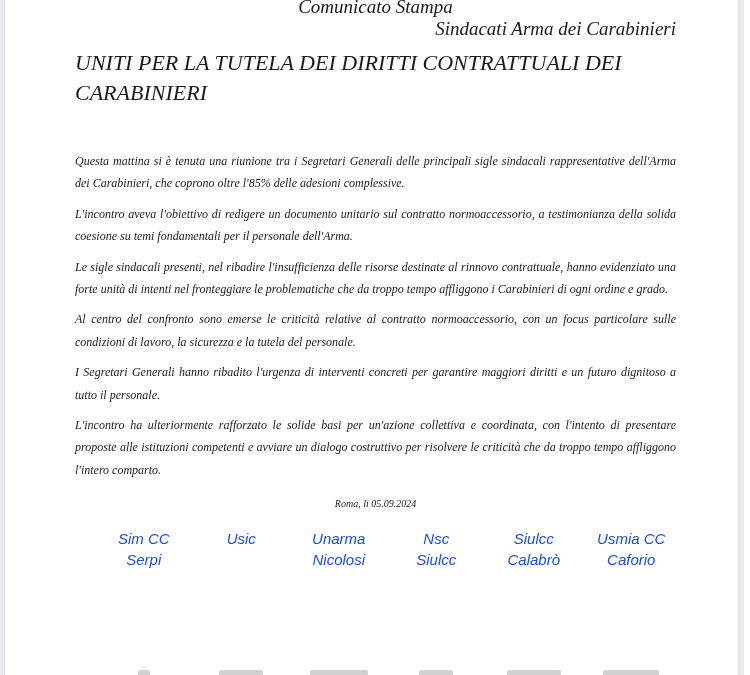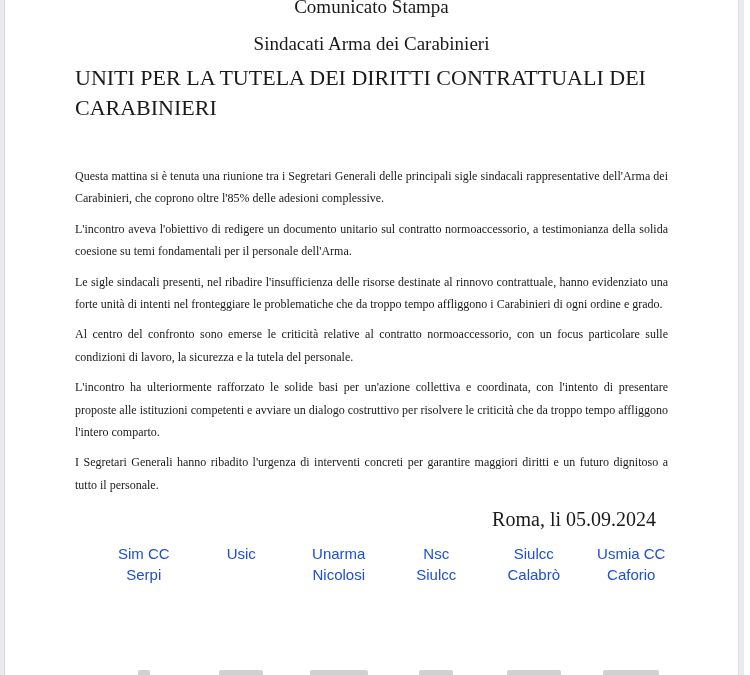--- a/index.html
+++ b/index.html
@@ -14,48 +14,48 @@
   }
   .page-edge {
     position: absolute; top: 0; bottom: 0;
     background: #ebebef;
   }
   .page-edge.left  { left: 0;  width: 5px; border-right: 1px solid #d9d9de; }
   .page-edge.right { right: 6px; width: 6px; border-left: 1px solid #e0e0e4; }
 
   .doc {
     position: absolute;
-    left: 75px; right: 82px; top: 0;
+    left: 75px; right: 74px; top: 0; font-style: italic;
   }
   .center-line {
     text-align: center;
     font-size: 19px;
     line-height: 22px;
     font-weight: 400;
   }
   .hdr1 { margin-top: -4px; }
-  .hdr2 { margin-top: 15px; }
+  .hdr2 { margin-top: 0; text-align: right; }
   .main-title {
     font-size: 22px;
     line-height: 30px;
     font-weight: 400;
     margin-top: 8px;
     text-align: left;
   }
   .body-copy { margin-top: 42px; }
   p.para {
     font-size: 12px;
     line-height: 22.4px;
     text-align: justify;
     margin: 0 0 8px 0;
   }
   .dateline {
-    font-size: 20px;
+    font-size: 10px;
     line-height: 22.4px;
-    text-align: right;
+    text-align: center;
     margin: 12px;
   }
   .signatures {
     display: flex;
     margin-top: 11px;
     margin-left: 20px;
     width: 585px;
     font-family: "Liberation Sans", sans-serif;
     font-size: 15px;
     line-height: 21px;
@@ -98,22 +98,22 @@
 
   <div class="center-line hdr2">Sindacati Arma dei Carabinieri</div>
 
   <div class="main-title">UNITI PER LA TUTELA DEI DIRITTI CONTRATTUALI DEI CARABINIERI</div>
 
   <div class="body-copy">
     <p class="para">Questa mattina si è tenuta una riunione tra i Segretari Generali delle principali sigle sindacali rappresentative dell'Arma dei Carabinieri, che coprono oltre l'85% delle adesioni complessive.</p>
     <p class="para">L'incontro aveva l'obiettivo di redigere un documento unitario sul contratto normoaccessorio, a testimonianza della solida coesione su temi fondamentali per il personale dell'Arma.</p>
     <p class="para">Le sigle sindacali presenti, nel ribadire l'insufficienza delle risorse destinate al rinnovo contrattuale, hanno evidenziato una forte unità di intenti nel fronteggiare le problematiche che da troppo tempo affliggono i Carabinieri di ogni ordine e grado.</p>
     <p class="para">Al centro del confronto sono emerse le criticità relative al contratto normoaccessorio, con un focus particolare sulle condizioni di lavoro, la sicurezza e la tutela del personale.</p>
+    <p class="para">I Segretari Generali hanno ribadito l'urgenza di interventi concreti per garantire maggiori diritti e un futuro dignitoso a tutto il personale.</p>
     <p class="para">L'incontro ha ulteriormente rafforzato le solide basi per un'azione collettiva e coordinata, con l'intento di presentare proposte alle istituzioni competenti e avviare un dialogo costruttivo per risolvere le criticità che da troppo tempo affliggono l'intero comparto.</p>
-    <p class="para">I Segretari Generali hanno ribadito l'urgenza di interventi concreti per garantire maggiori diritti e un futuro dignitoso a tutto il personale.</p>
     <p class="dateline">Roma, li 05.09.2024</p>
   </div>
 
   <div class="signatures">
     <div class="sig-col">
       <span class="sig-org">Sim CC</span>
       <span class="sig-name">Serpi</span>
     </div>
     <div class="sig-col">
       <span class="sig-org">Usic</span>

